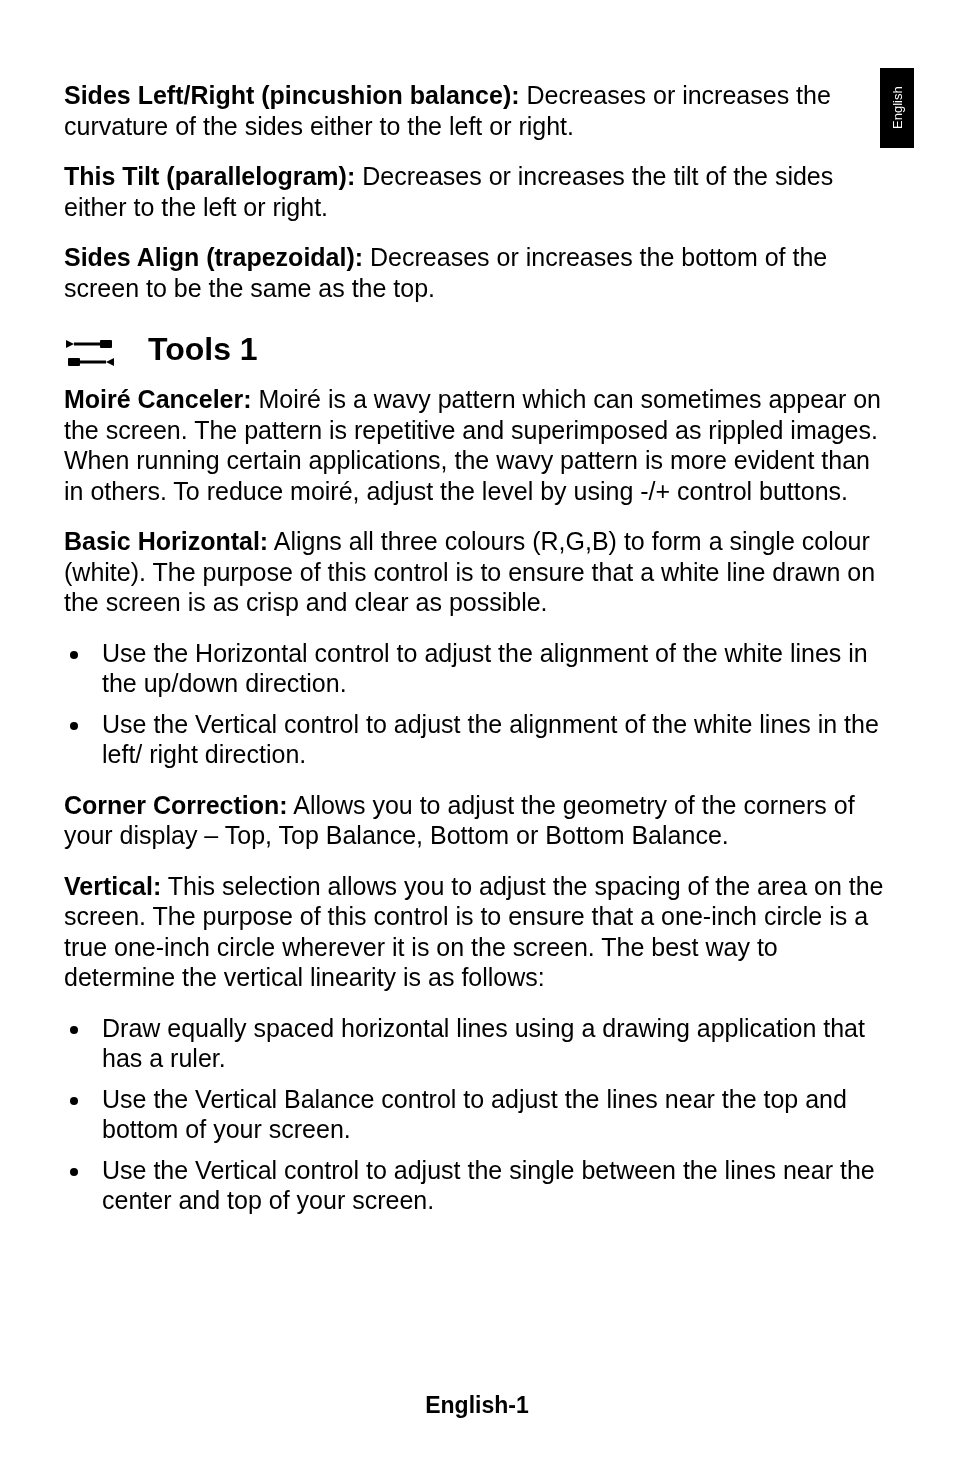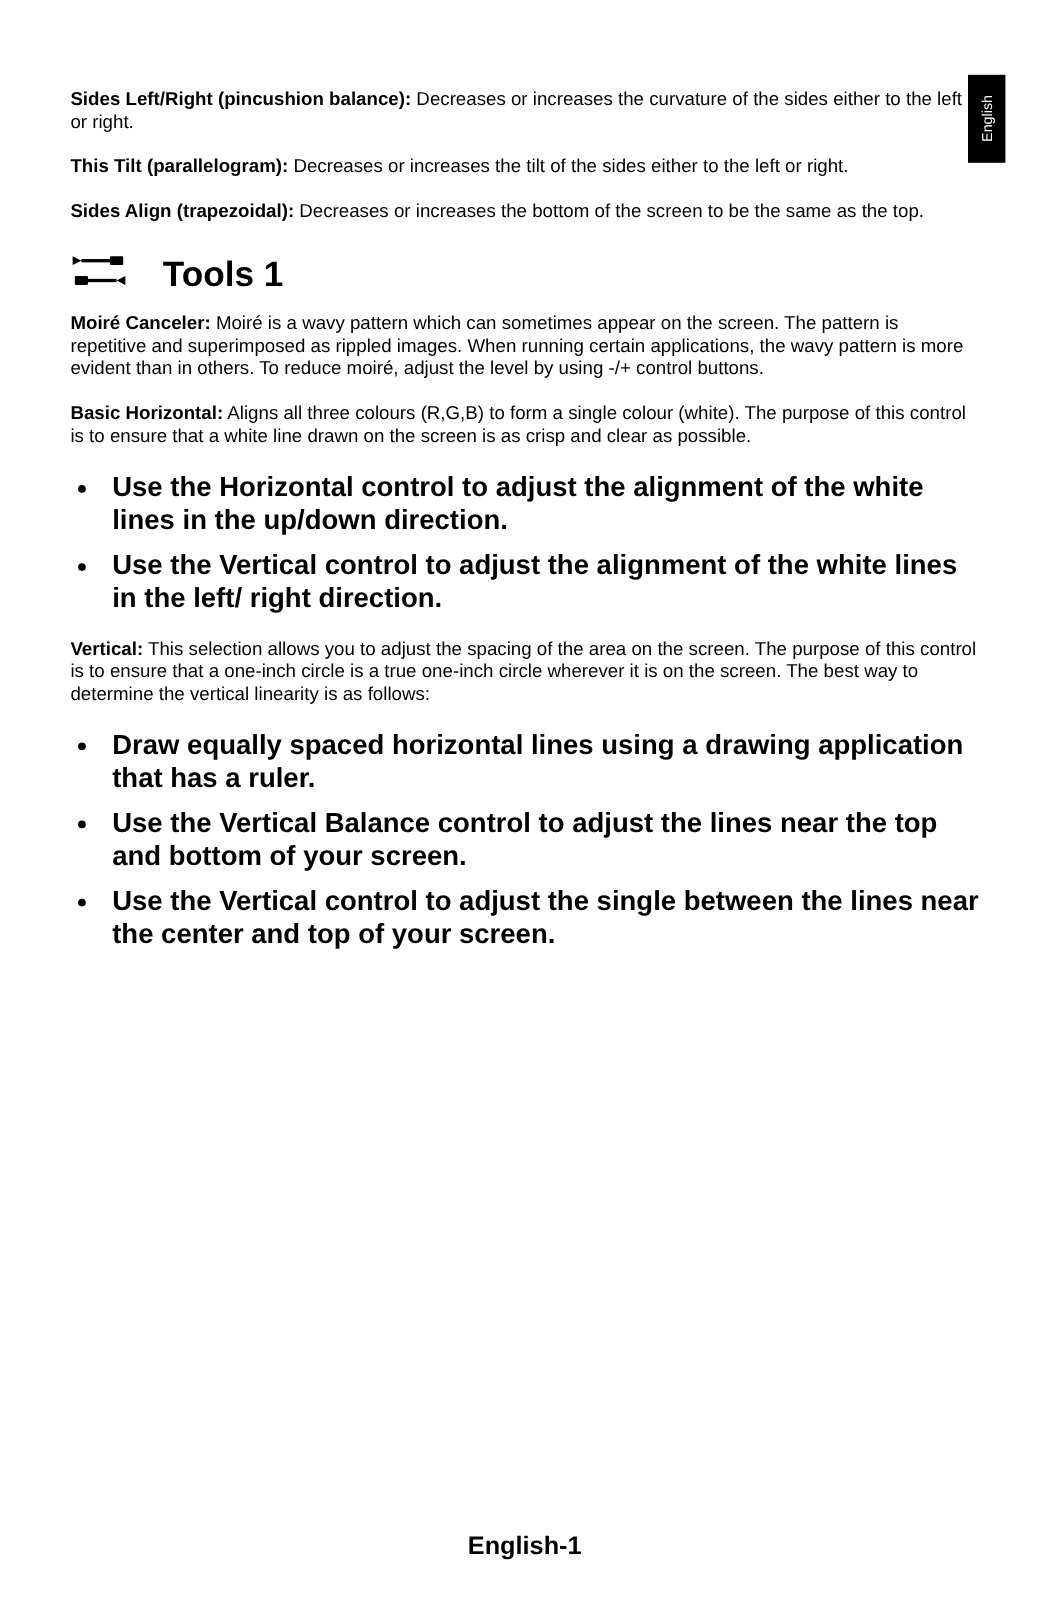--- a/index.html
+++ b/index.html
@@ -24,28 +24,28 @@
     background: #000;
     color: #fff;
     font-size: 13px;
     display: flex;
     align-items: center;
     justify-content: center;
     writing-mode: vertical-rl;
     transform: rotate(180deg);
   }
   .para {
-    font-size: 17px;
+    font-size: 25px;
     line-height: 1.22;
     margin-bottom: 20px;
   }
   .bold { font-weight: bold; }
   .section-header {
     display: flex;
-    align-items: flex-start;
+    align-items: flex-end;
     margin-top: 28px;
     margin-bottom: 16px;
   }
   .section-header .icon {
     width: 52px;
     height: 30px;
     flex: 0 0 52px;
     margin-right: 32px;
   }
   .section-header h2 {
@@ -55,21 +55,20 @@
   }
   ul.bullets {
     margin: 0 0 20px 0;
     padding-left: 28px;
     font-size: 25px;
     line-height: 1.22;
   }
   ul.bullets li {
     margin-bottom: 10px;
     padding-left: 10px;
-    font-weight: bold;
   }
   .footer {
     position: absolute;
     bottom: 56px;
     left: 0;
     width: 100%;
     text-align: center;
     font-size: 23px;
     font-weight: bold;
   }
@@ -116,20 +115,23 @@
 
   <div class="para">
     <span class="bold">Basic Horizontal:</span><span> Aligns all three colours (R,G,B) to form a single colour (white). The purpose of this control is to ensure that a white line drawn on the screen is as crisp and clear as possible.</span>
   </div>
 
   <ul class="bullets">
     <li>Use the Horizontal control to adjust the alignment of the white lines in the up/down direction.</li>
     <li>Use the Vertical control to adjust the alignment of the white lines in the left/ right direction.</li>
   </ul>
 
+  <div class="para">
+    <span class="bold">Corner Correction:</span><span> Allows you to adjust the geometry of the corners of your display – Top, Top Balance, Bottom or Bottom Balance.</span>
+  </div>
 
   <div class="para">
     <span class="bold">Vertical:</span><span> This selection allows you to adjust the spacing of the area on the screen. The purpose of this control is to ensure that a one-inch circle is a true one-inch circle wherever it is on the screen. The best way to determine the vertical linearity is as follows:</span>
   </div>
 
   <ul class="bullets">
     <li>Draw equally spaced horizontal lines using a drawing application that has a ruler.</li>
     <li>Use the Vertical Balance control to adjust the lines near the top and bottom of your screen.</li>
     <li>Use the Vertical control to adjust the single between the lines near the center and top of your screen.</li>
   </ul>

